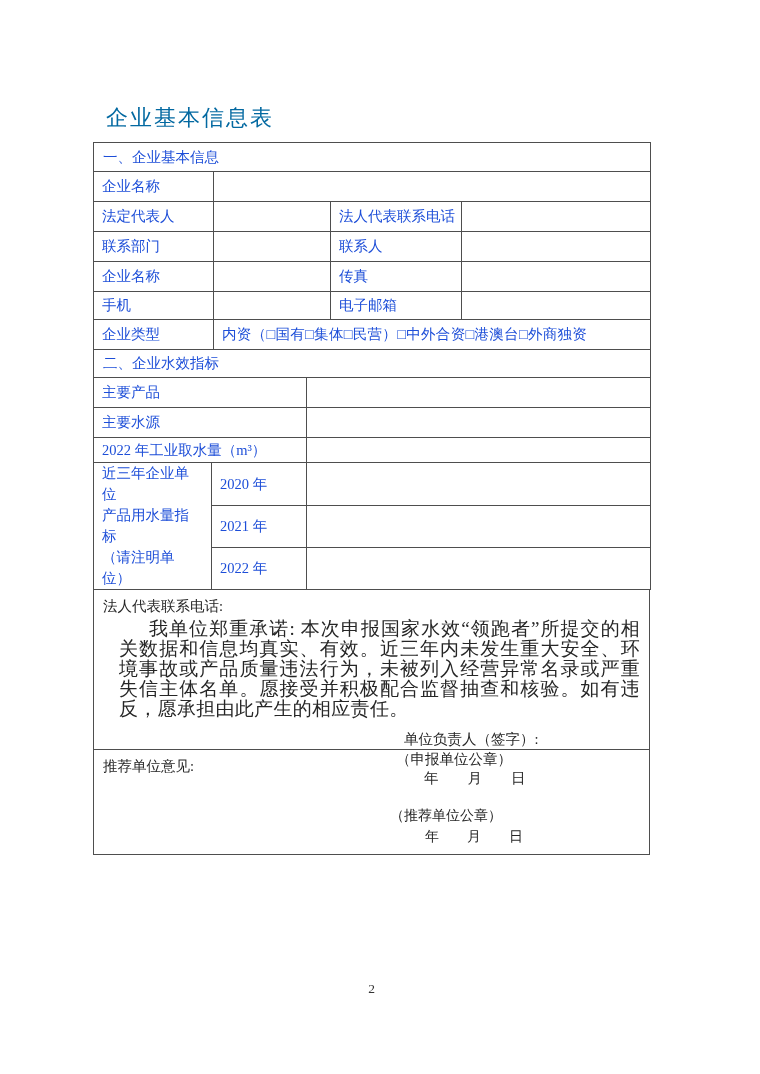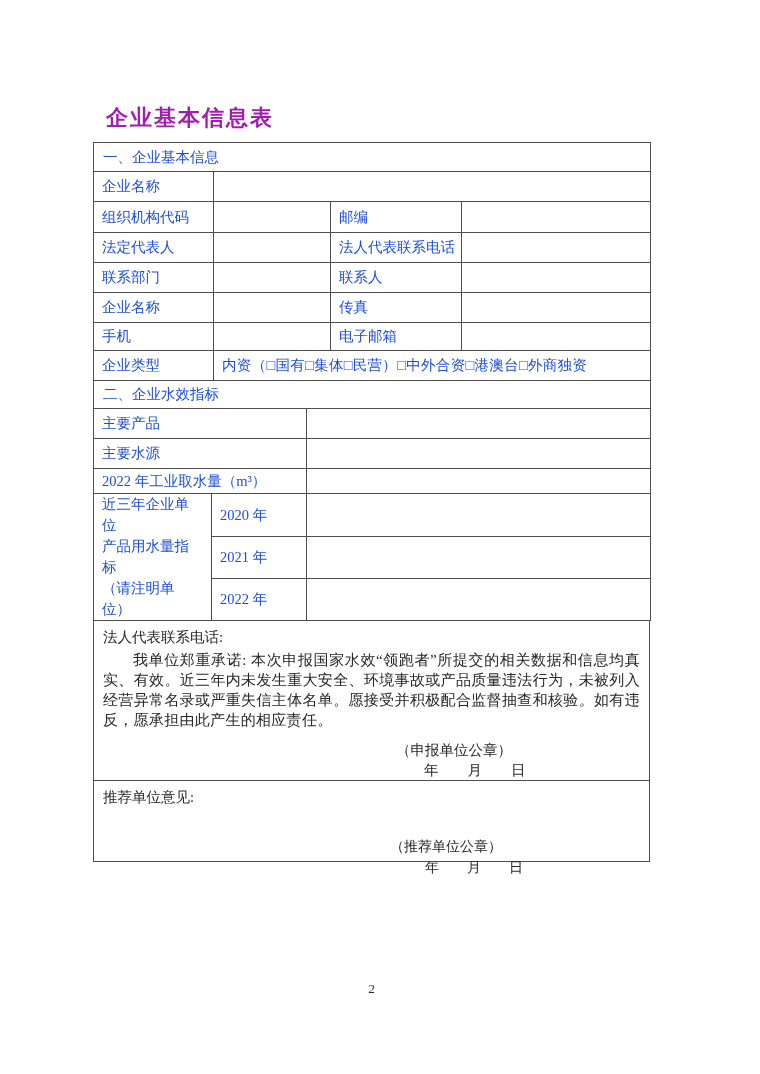--- a/index.html
+++ b/index.html
@@ -12,25 +12,25 @@
     position: relative;
     overflow: hidden;
   }
   .content {
     position: absolute;
     left: 93px; top: 104px;
     width: 557px;
   }
   .doc-title {
     font-size: 22px;
-    font-weight: bold;
+    font-weight: normal;
     letter-spacing: 2px;
     line-height: 28px;
     margin: 0 0 10px 13px;
-    color: #a21caf;
+    color: #0369a1;
   }
   table {
     border-collapse: collapse;
     table-layout: fixed;
     width: 557px;
   }
   table + table, table + .block, .block + .block { margin-top: -1px; }
   td {
     border: 1px solid #4e4e4e;
     font-size: 14.5px;
@@ -43,30 +43,31 @@
   .sec-header td { padding-left: 9px; }
   .group-label { line-height: 21px; white-space: normal; }
   .type-options { letter-spacing: 0.3px; }
   .block {
     width: 557px;
     border: 1px solid #4e4e4e;
     padding: 7px 9px;
     font-size: 14.5px;
   }
   .block-commitment { height: 161px; }
-  .block-recommendation { height: 82px; }
+  .block-recommendation { height: 106px; }
   .commit-title { line-height: 18px; }
   .commit-body {
     margin-top: 4px;
-    font-size: 15px;
+    font-size: 19px;
     line-height: 20px;
     text-align: justify;
     text-indent: 30px;
     letter-spacing: 0.3px;
     white-space: normal;
+    margin-left: 16px;
   }
   .sig-block {
     margin-top: 11px;
     margin-left: 293px;
     line-height: 19.5px;
     font-size: 14.5px;
   }
   .sig-line1 { padding-left: 8px; }
   .sig-date  { padding-left: 28px; }
   .rec-sig-block {
@@ -100,26 +101,20 @@
         <col style="width:189px">
     </colgroup>
     <tbody>
         <tr class="sec-header" style="height:29px">
       <td colspan="4">一、企业基本信息</td>
     </tr>
     <tr style="height:30px">
       <td>企业名称</td>
       <td colspan="3"></td>
     </tr>
-    <tr style="height:31px">
-      <td>组织机构代码</td>
-      <td></td>
-      <td>邮编</td>
-      <td></td>
-    </tr>
     <tr style="height:30px">
       <td>法定代表人</td>
       <td></td>
       <td>法人代表联系电话</td>
       <td></td>
     </tr>
     <tr style="height:30px">
       <td>联系部门</td>
       <td></td>
       <td>联系人</td>
@@ -183,20 +178,21 @@
       <td>2022 年</td>
       <td></td>
     </tr>
   </tbody>
     </table>
 
   <div class="block block-commitment">
     <div class="commit-title">法人代表联系电话:</div>
     <div class="commit-body">我单位郑重承诺: 本次申报国家水效“领跑者”所提交的相关数据和信息均真实、有效。近三年内未发生重大安全、环境事故或产品质量违法行为，未被列入经营异常名录或严重失信主体名单。愿接受并积极配合监督抽查和核验。如有违反，愿承担由此产生的相应责任。</div>
     <div class="sig-block">
+      <div class="sig-line1">单位负责人（签字）:</div>
       <div>（申报单位公章）</div>
       <div class="sig-date">年　　月　　日</div>
     </div>
   </div>
 
   <div class="block block-recommendation">
     <div>推荐单位意见:</div>
     <div class="rec-sig-block">
       <div>（推荐单位公章）</div>
       <div class="rec-date">年　　月　　日</div>

